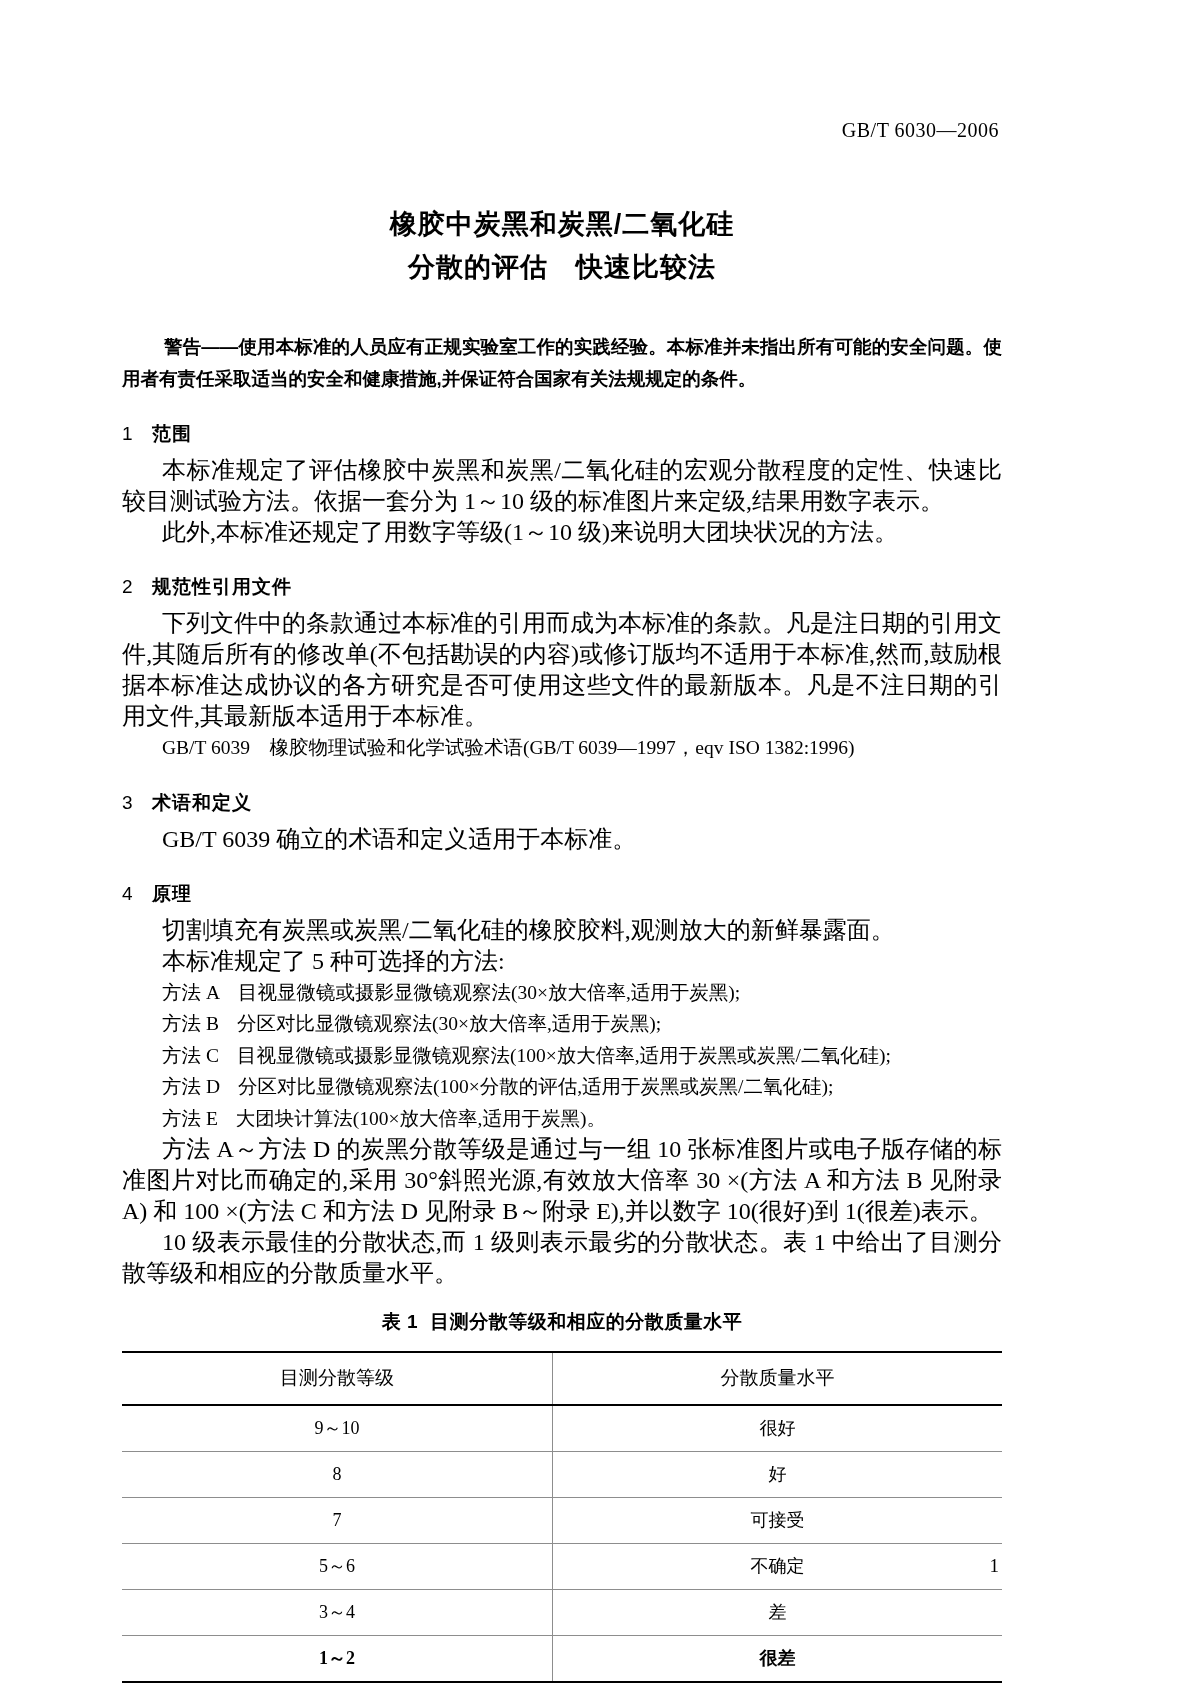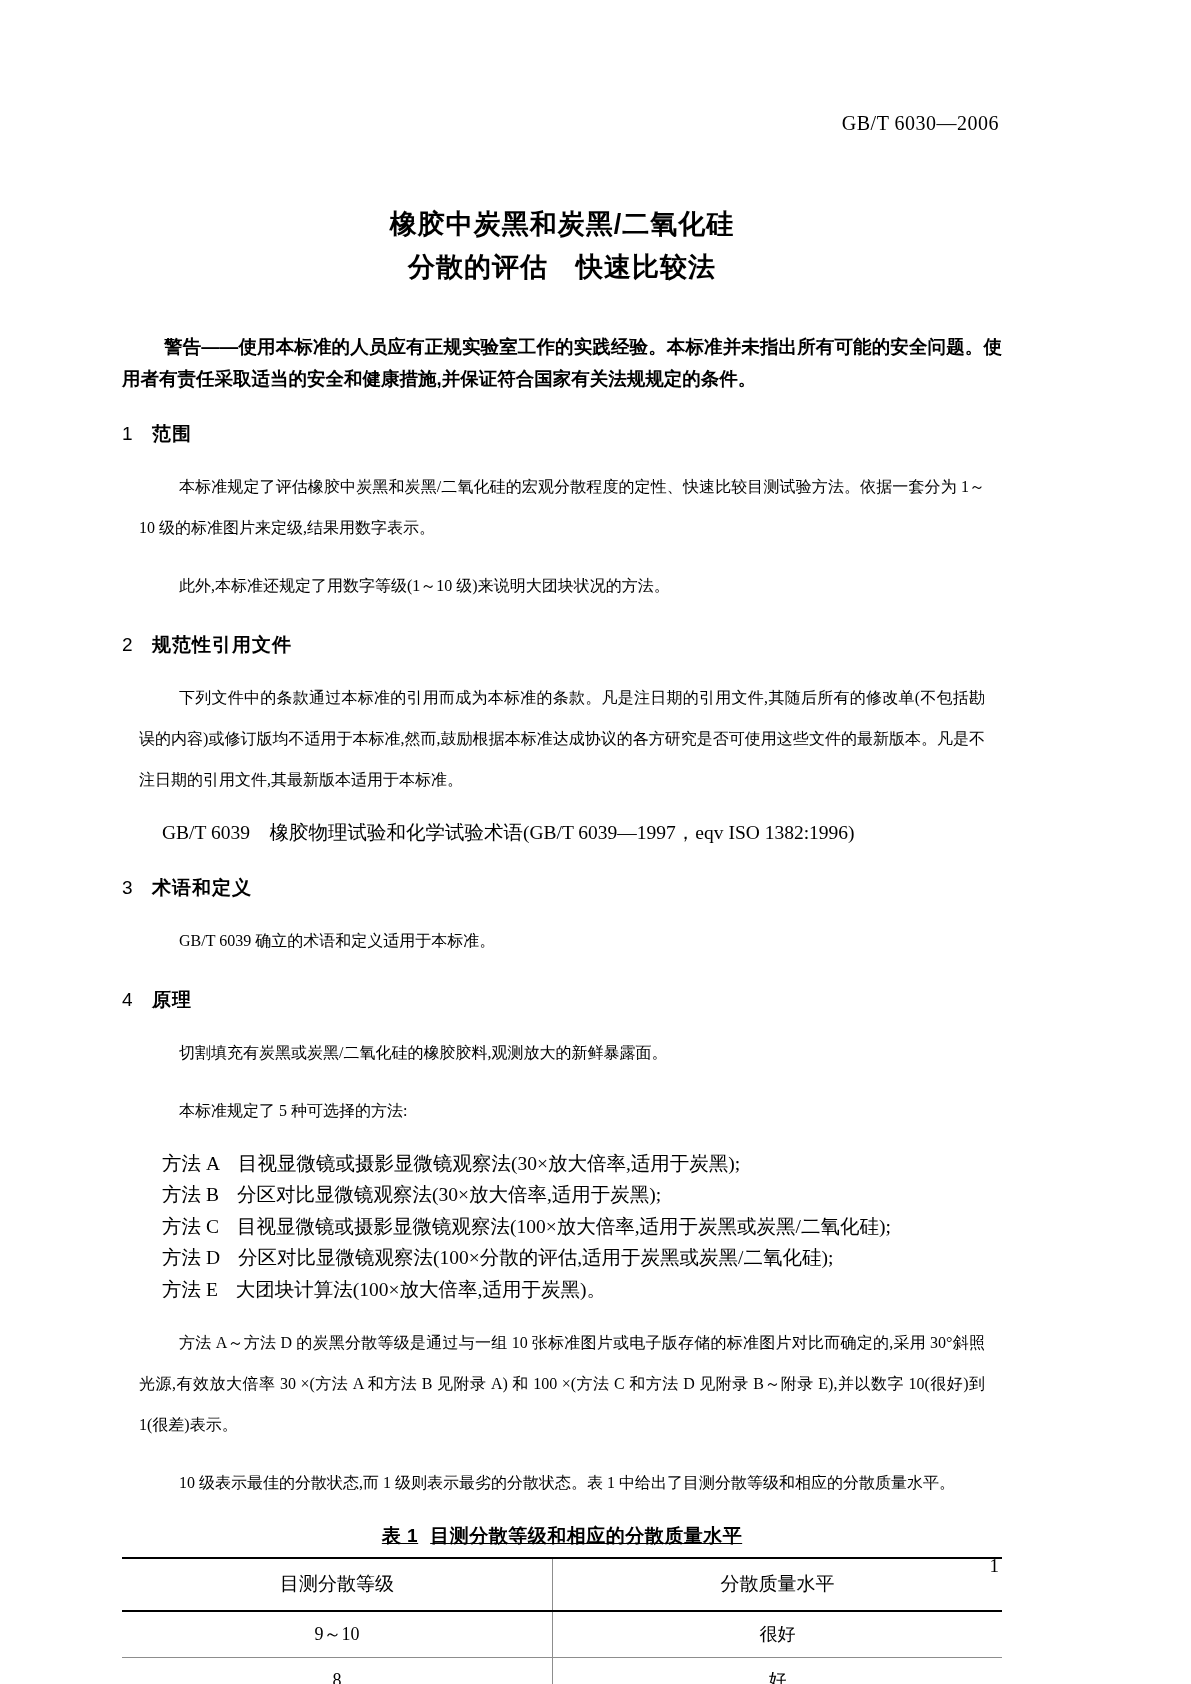--- a/index.html
+++ b/index.html
@@ -20,21 +20,21 @@
     left: 0; top: 0;
     width: 1191px;
     height: 1684px;
     box-sizing: border-box;
     padding: 0;
   }
 
   
   .header {
     position: absolute;
-    top: 112px;
+    top: 119px;
     left: 0;
     width: 1191px;
     padding-right: 192px;
     box-sizing: border-box;
     text-align: right;
     font-family: "Liberation Serif", "DejaVu Serif", serif;
     font-size: 20px;
     letter-spacing: 0.5px;
   }
 
@@ -81,23 +81,23 @@
   }
   .sec-head .num {
     display: inline-block;
     width: 30px;
     font-weight: normal;
   }
   .sec-head .txt { letter-spacing: 1px; }
 
   
   p.body {
-    margin: 17px;
-    font-size: 16px;
-    line-height: 41px;
+    margin: 0;
+    font-size: 24px;
+    line-height: 31px;
     text-align: justify;
     text-indent: 40px;
     letter-spacing: 0px;
   }
   p.ref {
     margin: 0;
     font-size: 19.5px;
     line-height: 31.5px;
     text-indent: 40px;
   }
@@ -105,27 +105,26 @@
     margin: 0;
     font-size: 19.5px;
     line-height: 31.5px;
     text-indent: 40px;
   }
   p.method .mlabel { margin-right: 18px; }
 
   
   .tbl-caption {
     margin-top: 20px;
-    margin-bottom: 8px;
+    margin-bottom: 16px;
     text-align: center;
     font-family: "Liberation Sans", "DejaVu Sans", sans-serif;
     font-weight: bold;
     font-size: 19px;
     letter-spacing: 0.5px;
-    text-decoration: underline;
   }
   .tbl-caption .gap { display: inline-block; width: 12px; }
   table.t1 {
     border-collapse: collapse;
     width: 880px;
     font-size: 18px;
   }
   table.t1 td, table.t1 th {
     border-left: none;
     border-right: none;

